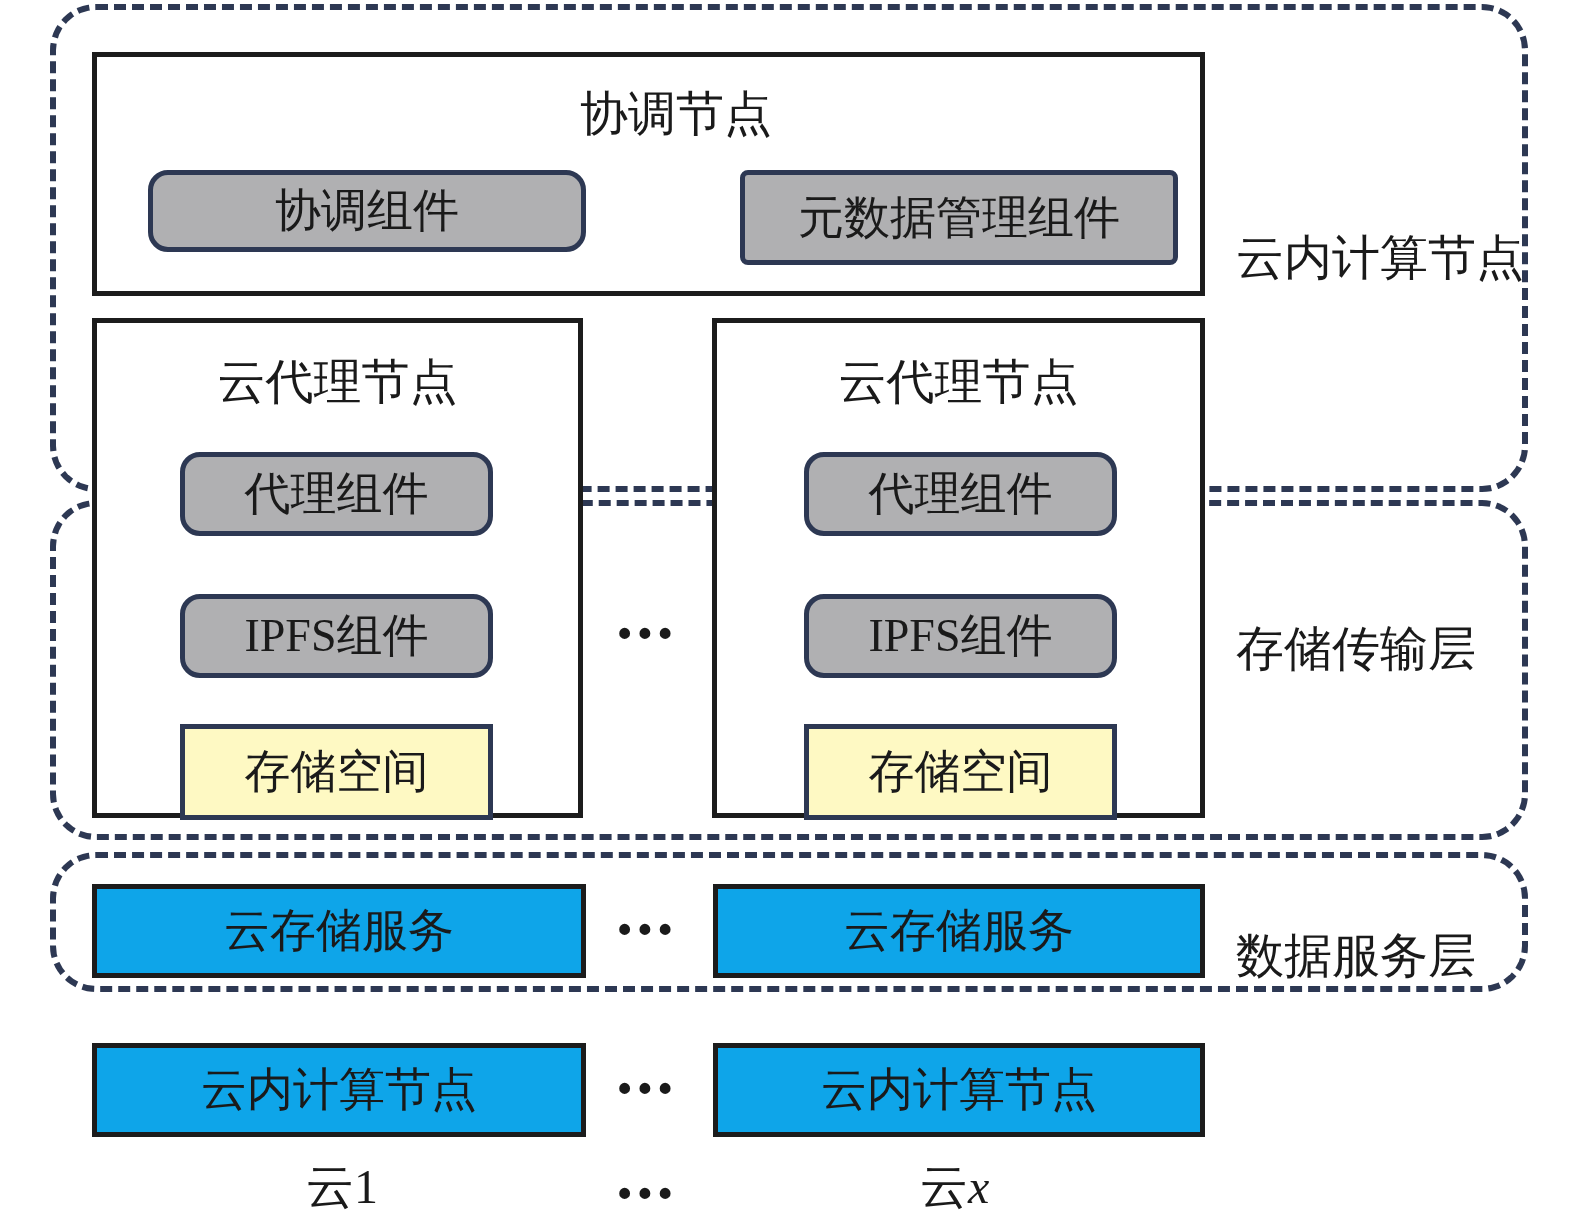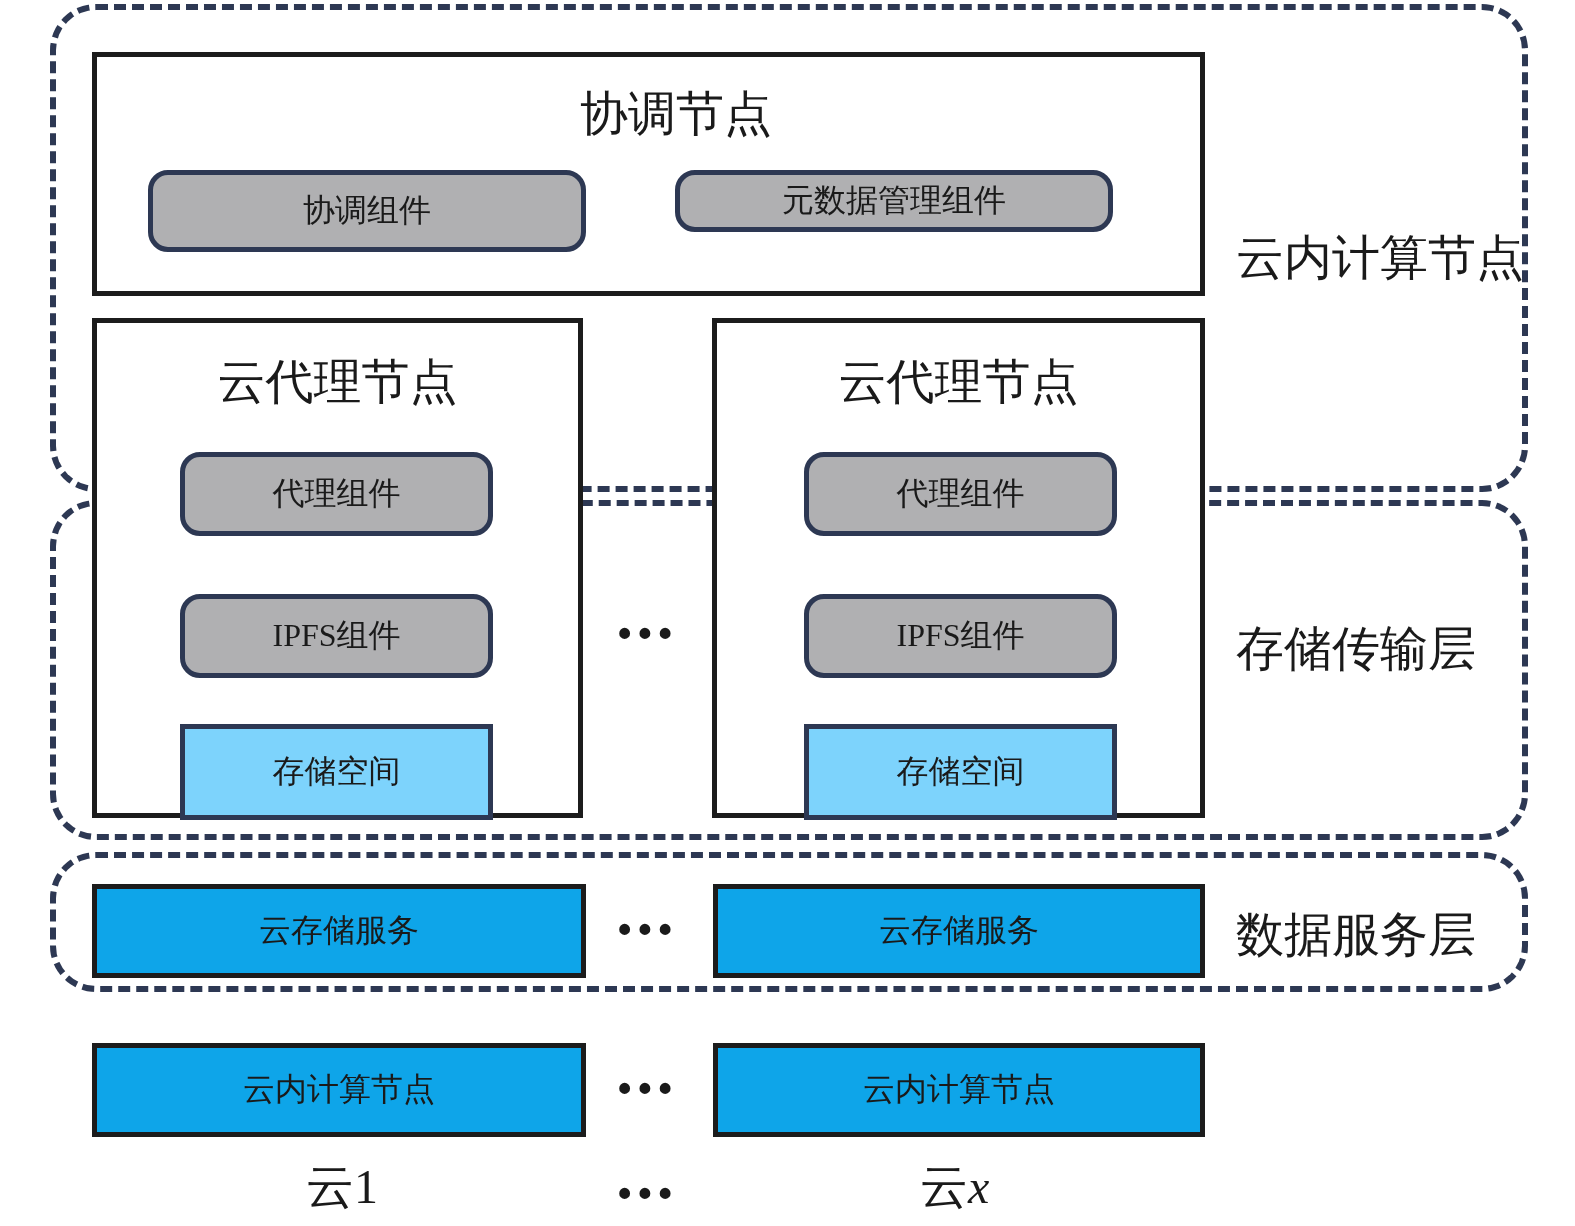--- a/index.html
+++ b/index.html
@@ -56,21 +56,21 @@
     box-sizing: border-box;
     display: flex;
     align-items: center;
     justify-content: center;
     z-index: 6;
   }
 
   
   .storage-box {
     position: absolute;
-    background: #7dd3fc;
+    background: #fef9c3;
     border: 5px solid #2d3853;
     box-sizing: border-box;
     display: flex;
     align-items: center;
     justify-content: center;
     z-index: 6;
   }
 
   .node-title {
     position: absolute;
@@ -88,49 +88,49 @@
   .ellipsis {
     position: absolute;
     white-space: nowrap;
     font-family: "Liberation Sans", sans-serif;
     font-weight: 700;
     letter-spacing: 7px;
     color: #1a1a1a;
   }
 
   .t-48 { font-size: 48px; }
-  .t-46 { font-size: 32px; }
+  .t-46 { font-size: 46px; }
   .ital { font-style: italic; }
 </style>
 </head>
 <body>
 
 <div id="canvas">
 
   <div class="layer-env" style="left:50px; top:4px; width:1478px; height:488px;"></div>
 
   <div class="layer-env" style="left:50px; top:500px; width:1478px; height:340px;"></div>
 
   <div class="layer-env" style="left:50px; top:852px; width:1478px; height:140px;"></div>
 
   <div class="free-label t-48" style="left:1236px; top:226px;">云内计算节点</div>
 
   <div class="free-label t-48" style="left:1236px; top:617px;">存储传输层</div>
 
-  <div class="free-label t-48" style="left:1236px; top:903px;">数据服务层</div>
+  <div class="free-label t-48" style="left:1236px; top:924px;">数据服务层</div>
 
   <div class="node-box" style="left:92px; top:52px; width:1113px; height:244px;"></div>
 
   <div class="node-title t-48" style="left:92px; width:1168px; top:82px;">协调节点</div>
 
   <div class="comp-pill t-46" style="left:148px; top:170px; width:438px; height:82px;">
     <span>协调组件</span>
   </div>
 
-  <div class="comp-pill t-46" style="left:675px; top:170px; width:438px; height:62px;">
+  <div class="comp-pill t-46" style="left:740px; top:170px; width:438px; height:95px;border-radius:8px;">
     <span>元数据管理组件</span>
   </div>
 
   <div class="node-box" style="left:92px; top:318px; width:491px; height:500px;"></div>
 
   <div class="node-title t-48" style="left:92px; width:491px; top:350px;">云代理节点</div>
 
   <div class="comp-pill t-46" style="left:180px; top:452px; width:313px; height:84px;">
     <span>代理组件</span>
   </div>

